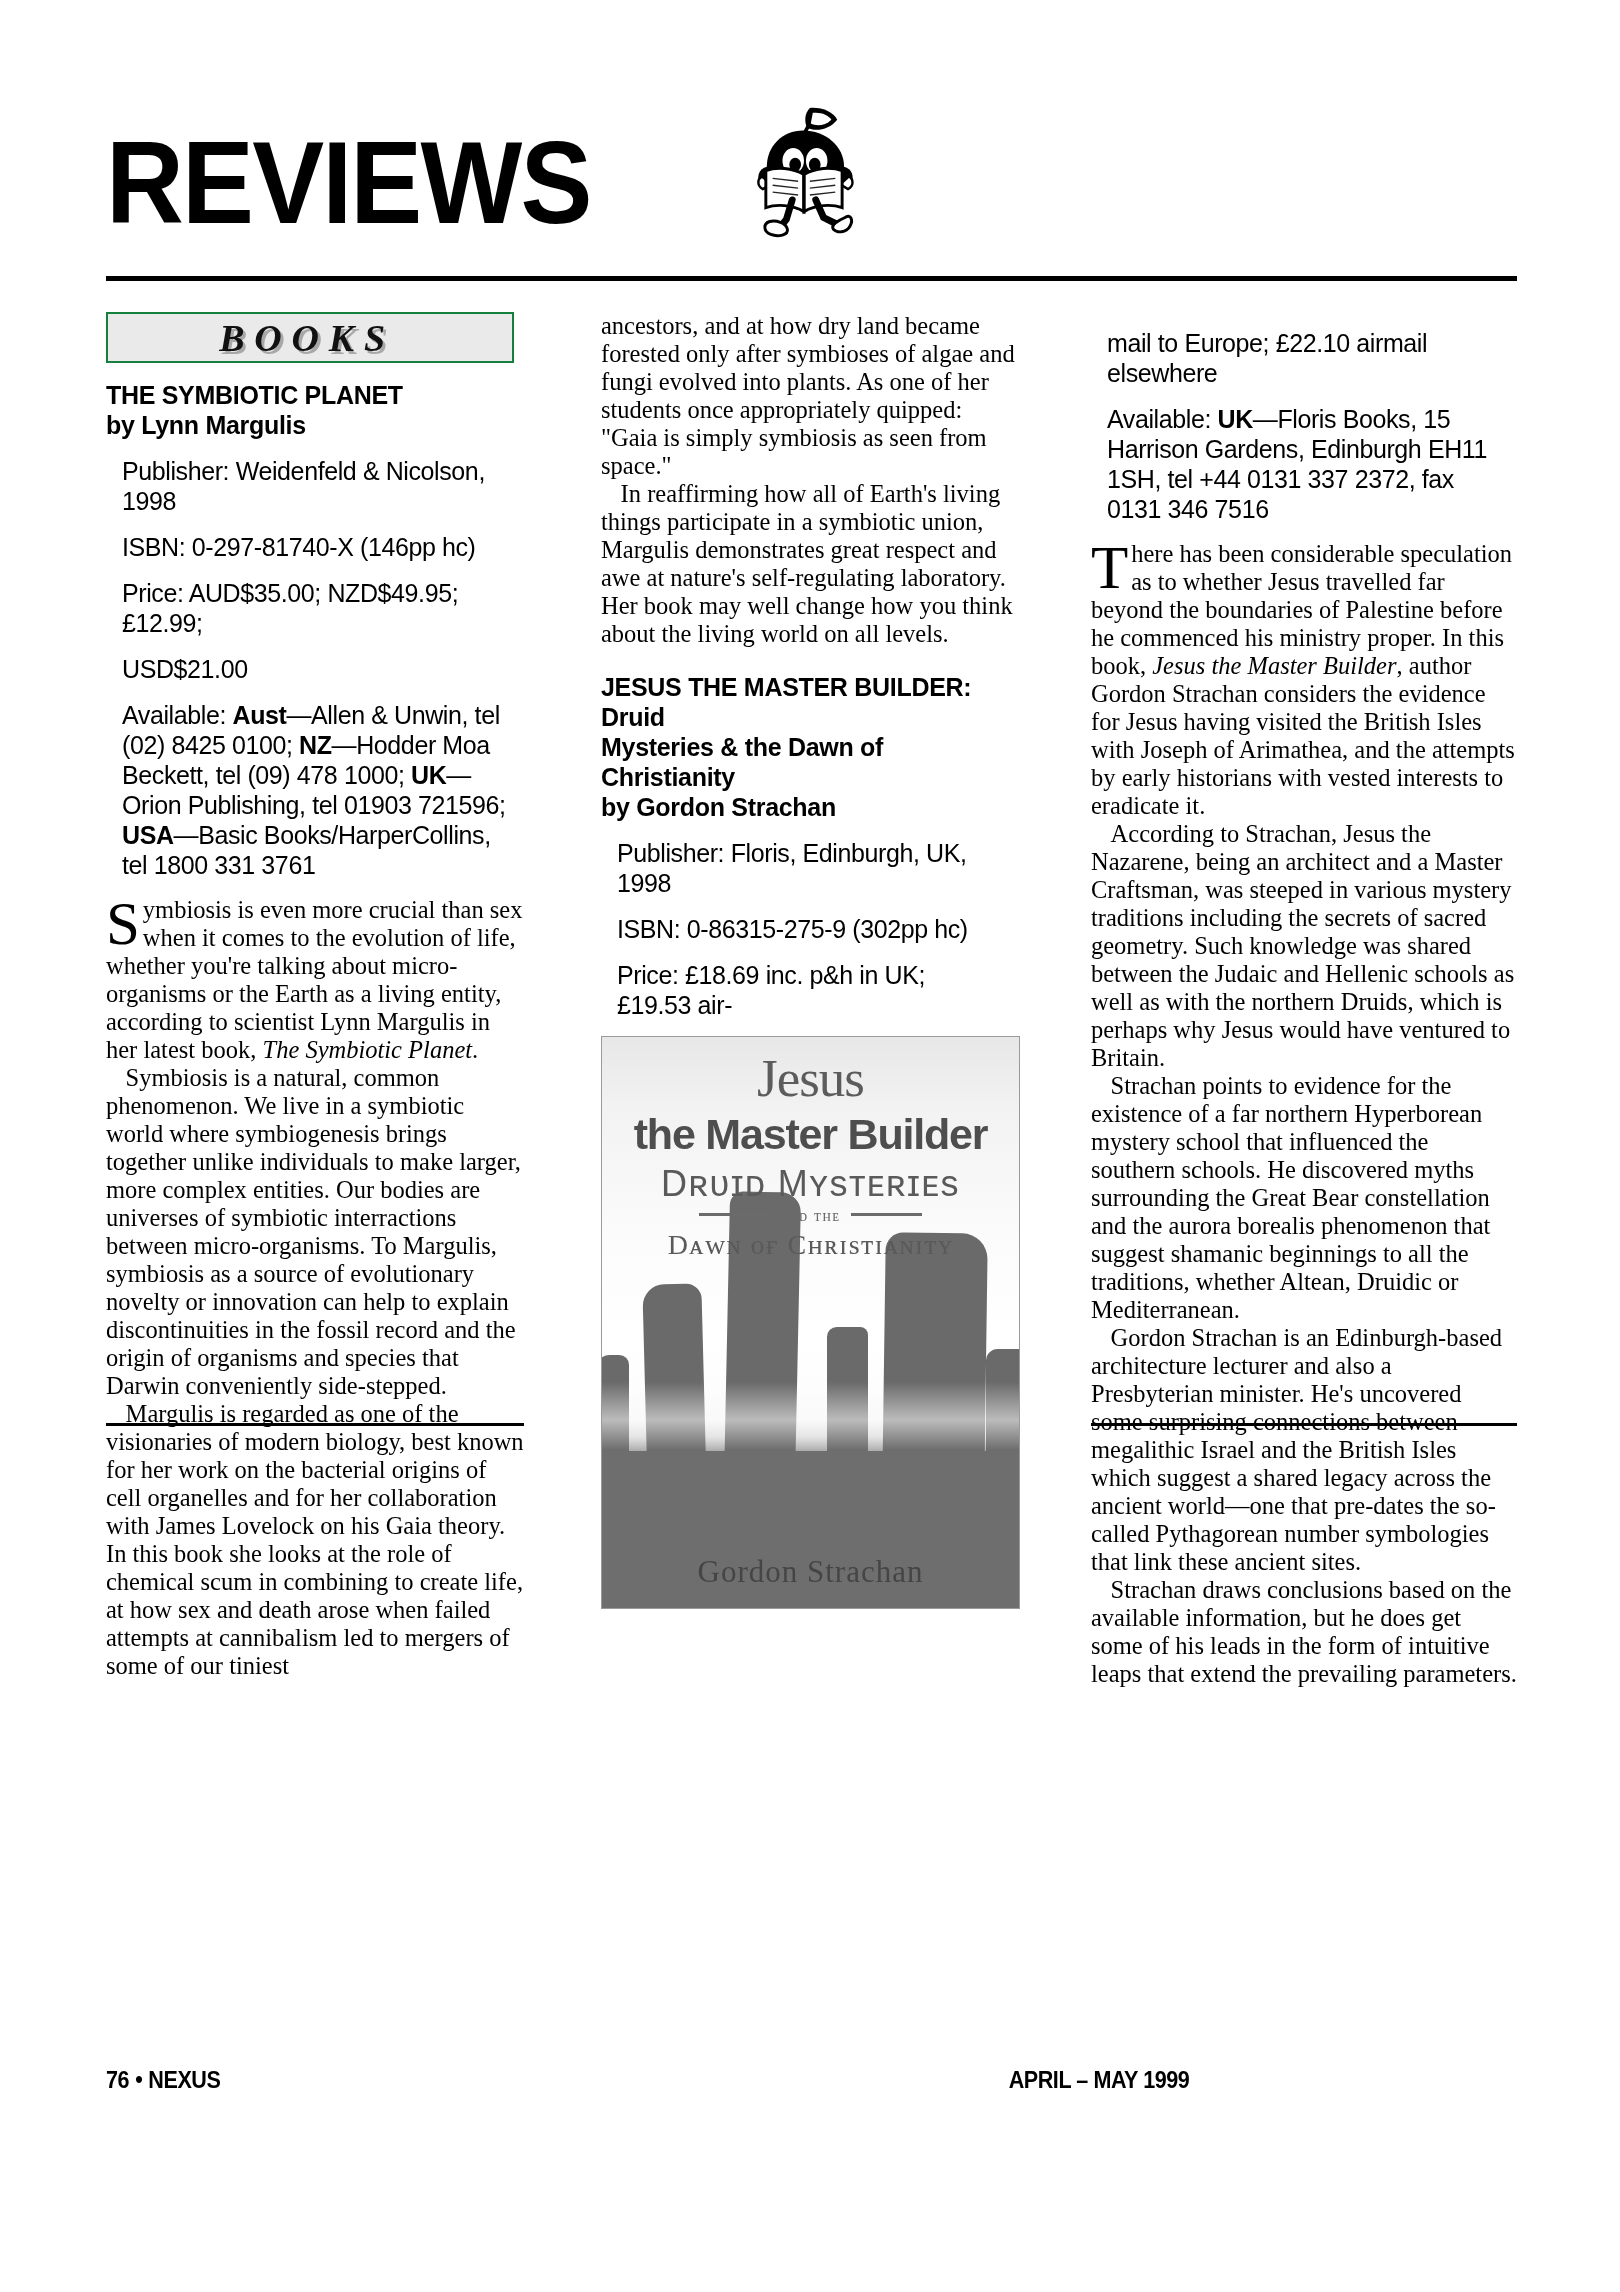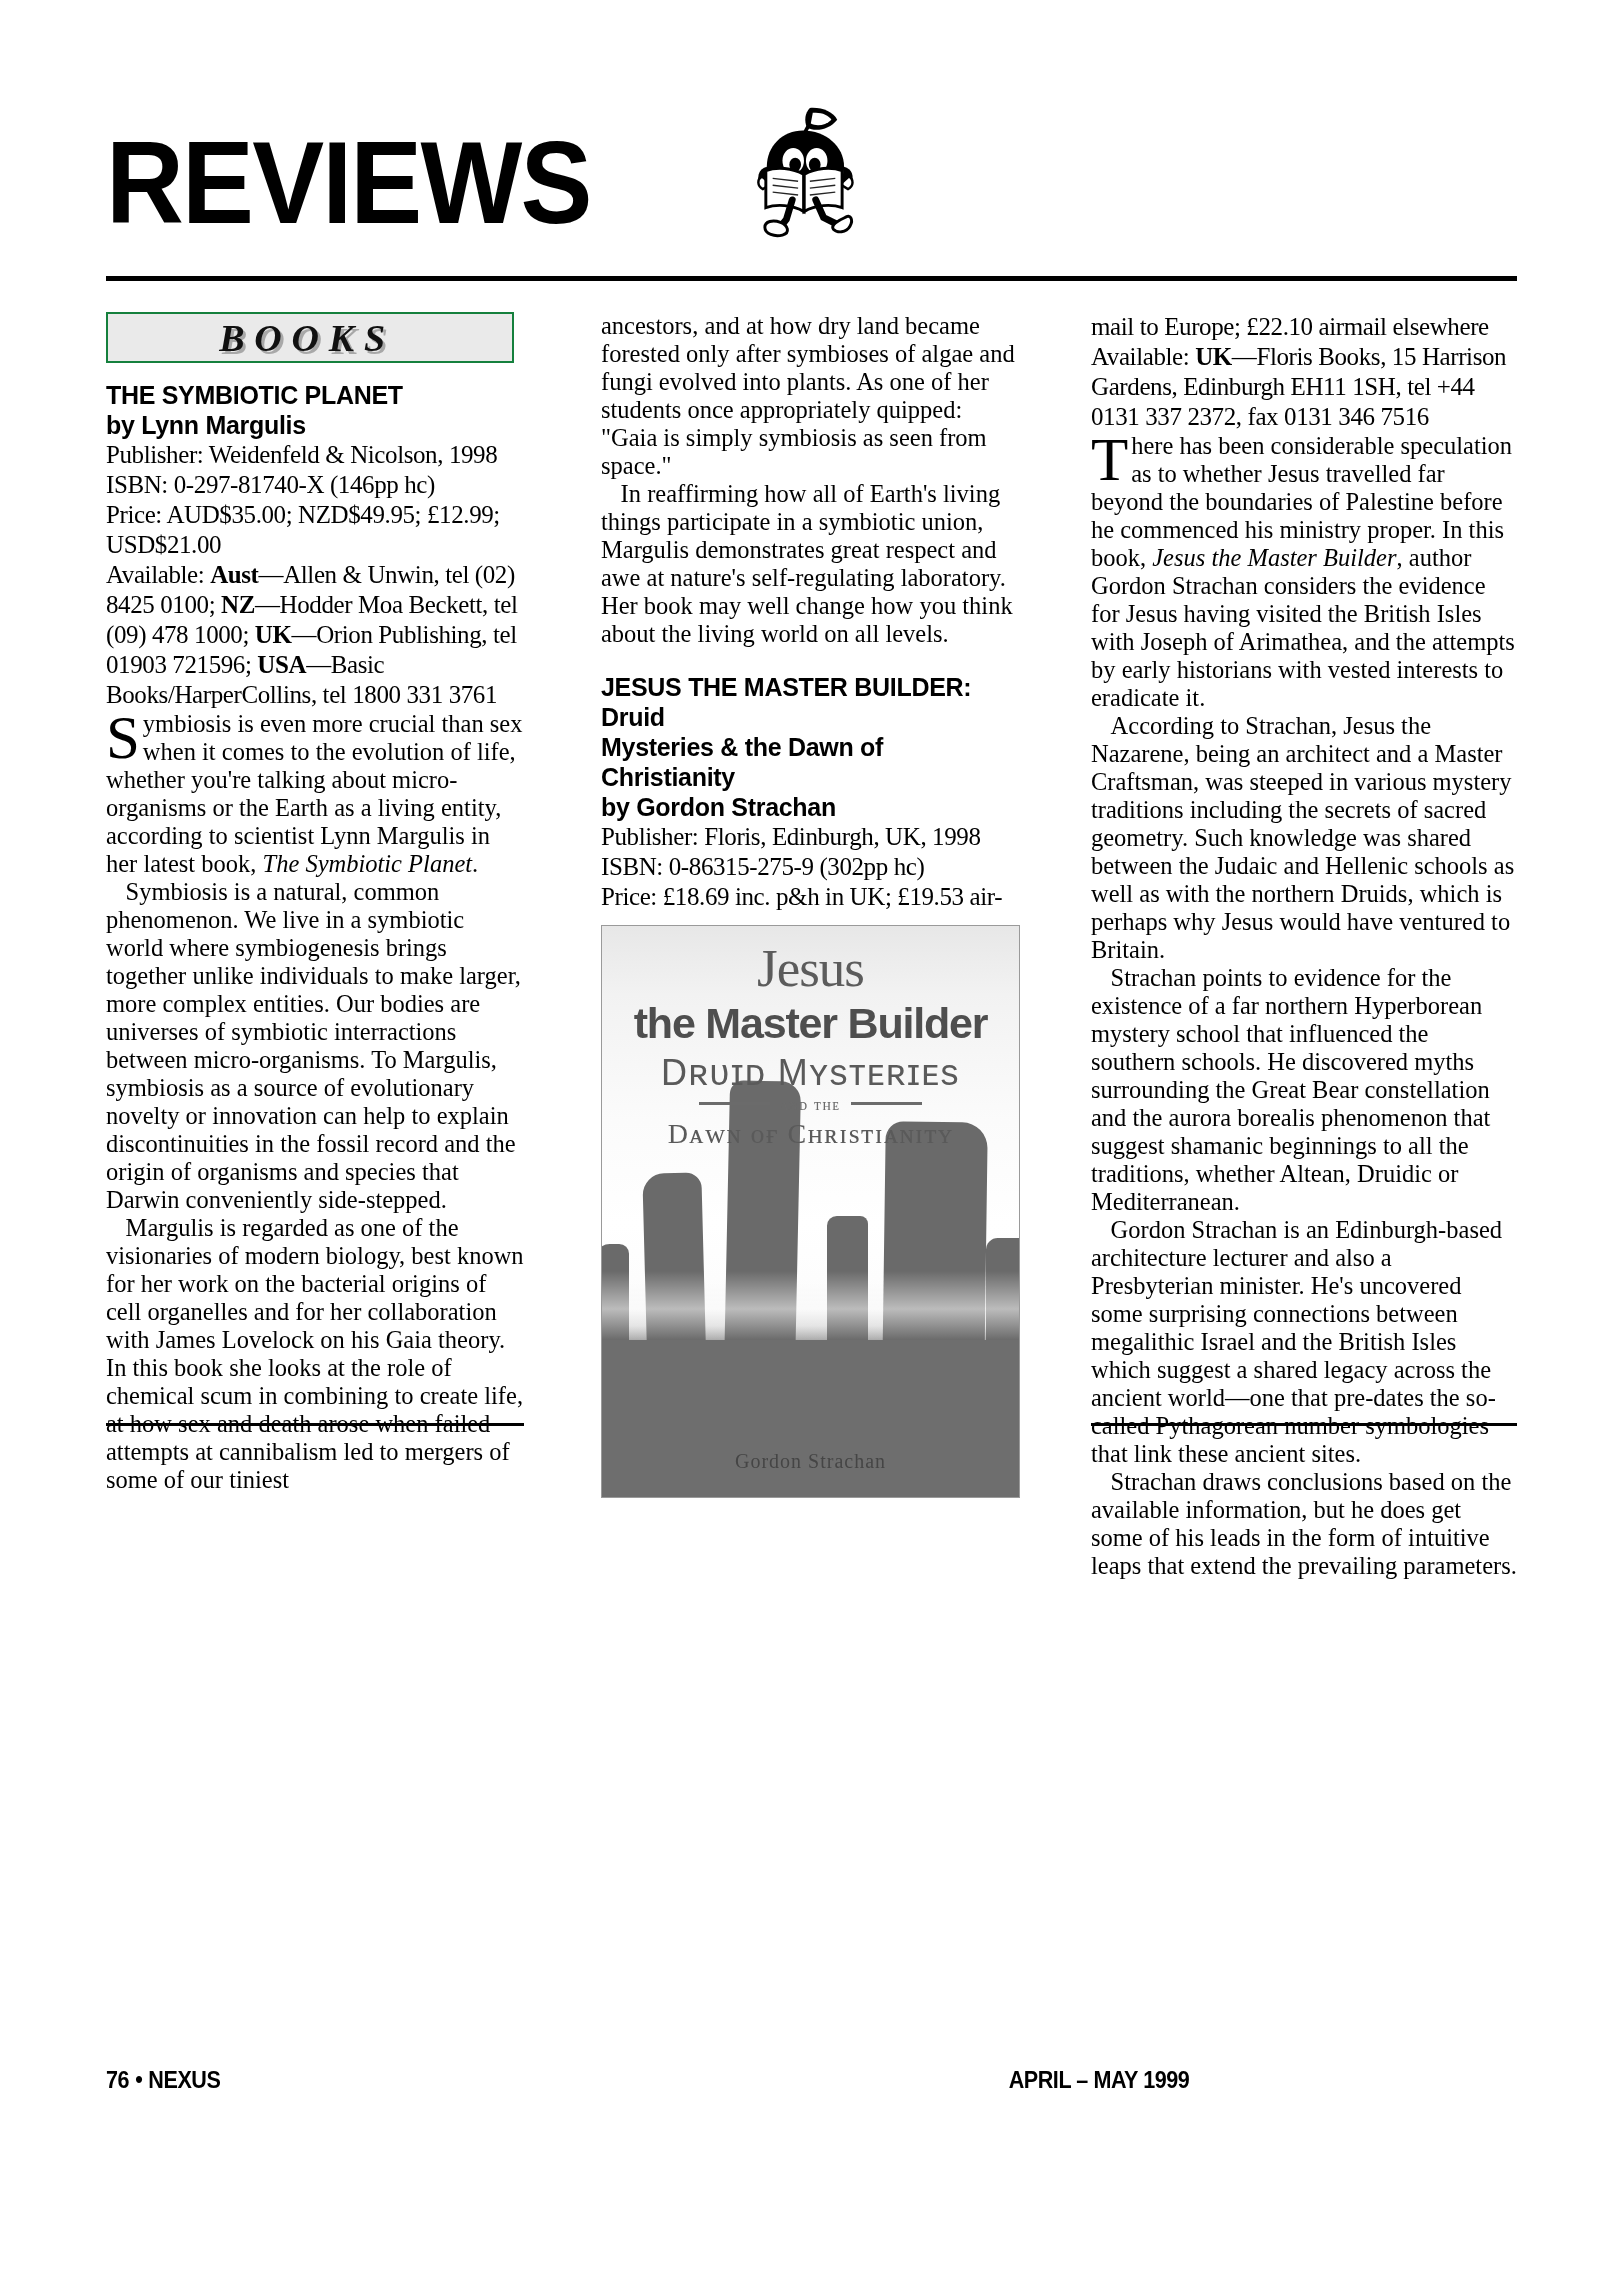--- a/index.html
+++ b/index.html
@@ -117,26 +117,26 @@
   
   .bk-title {
     font-family: "Liberation Sans", sans-serif;
     font-weight: bold;
     font-size: 25px;
     line-height: 30px;
     letter-spacing: -0.3px;
     margin: 0;
   }
   .bk-meta {
-    font-family: Liberation Serif, serif;
+    font-family: Liberation Sans, sans-serif;
     font-weight: normal;
     font-size: 25px;
     line-height: 30px;
     letter-spacing: -0.4px;
-    margin: 0;
+    margin: 16px;
   }
   .bk-meta b { font-weight: bold; }
 
   
   .body-p {
     font-family: "Liberation Serif", serif;
     font-size: 24.5px;
     line-height: 28px;
     text-align: left;
     margin: 0;
@@ -265,21 +265,21 @@
     line-height: 31px;
     color: #5a5a5a;
     letter-spacing: 1.5px;
   }
   .cover-author {
     position: absolute;
     left: 0; right: 0;
     bottom: 21.6px;
     text-align: center;
     font-family: "Liberation Serif", serif;
-    font-size: 20px;
+    font-size: 31px;
     line-height: 29px;
     color: #3d3d3d;
     letter-spacing: 1px;
     opacity: 0.82;
   }
 
   
   .footer-left {
     position: absolute;
     left: 106px;

